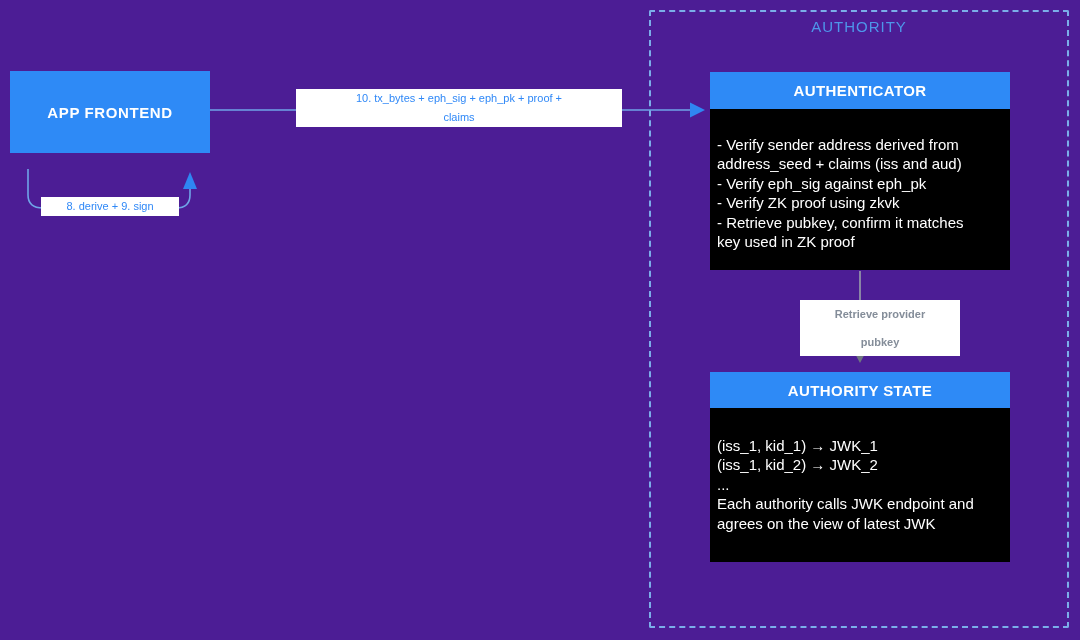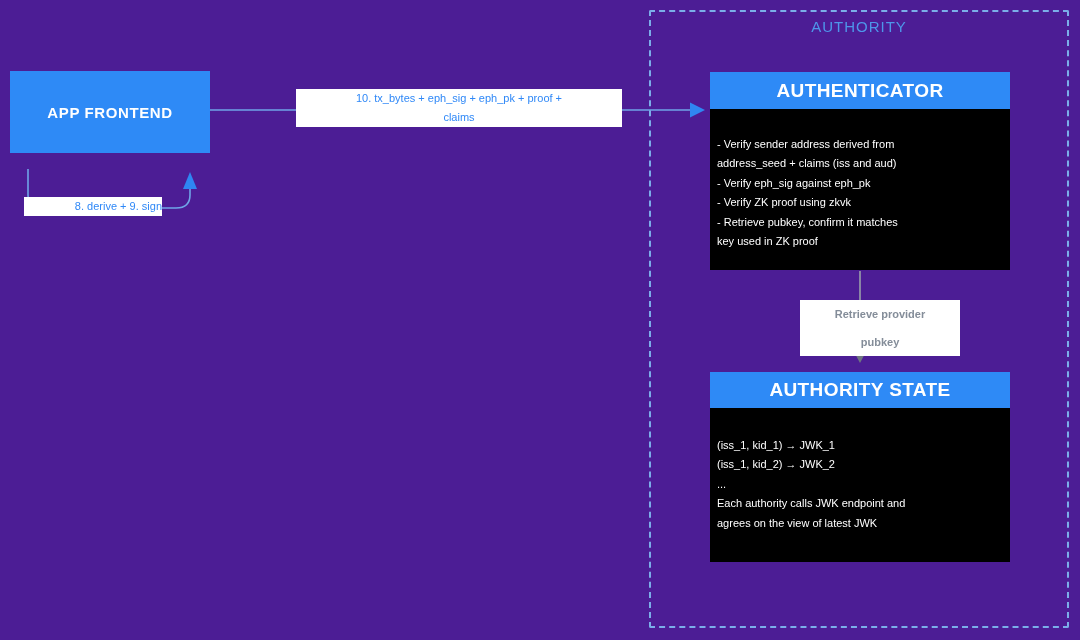--- a/index.html
+++ b/index.html
@@ -61,25 +61,24 @@
     font-size: 11px;
     font-weight: 500;
   }
   .tx-label {
     left: 296px; top: 89px;
     width: 326px;
     line-height: 19px;
     color: var(--c-label-blue, #2F88F7);
   }
   .derive-label {
-    left: 24px; top: 197px;
+    left: 41px; top: 197px;
     width: 138px;
     line-height: 19px;
     color: var(--c-label-blue, #2F88F7);
-    text-align: right;
   }
   .retrieve-label {
     left: 800px; top: 300px;
     width: 160px;
     line-height: 28px;
     color: var(--c-label-gray, #848D99);
     font-weight: 700;
   }
   .authority-container {
     position: absolute;
@@ -105,29 +104,29 @@
   }
   .authenticator { left: 710px; top: 72px; }
   .authority-state { left: 710px; top: 372px; }
   .card-header {
     height: 37px;
     background: var(--c-primary-blue, #2E8AF6);
     color: var(--c-box-text-white, #ffffff);
     display: flex;
     align-items: center;
     justify-content: center;
-    font-size: 19px;
+    font-size: 15px;
     font-weight: 600;
     letter-spacing: 0.4px;
   }
   .authority-state .card-header { height: 36px; }
   .card-body {
     background: var(--c-box-black, #000000);
     color: var(--c-box-text-white, #ffffff);
-    font-size: 11px;
+    font-size: 15px;
     font-weight: 500;
     line-height: 19.4px;
     white-space: pre;
     padding: 26px 13px 0 7px;
     box-sizing: border-box;
     height: 161px;
     overflow: hidden;
   }
   .authority-state .card-body {
     height: 154px;

